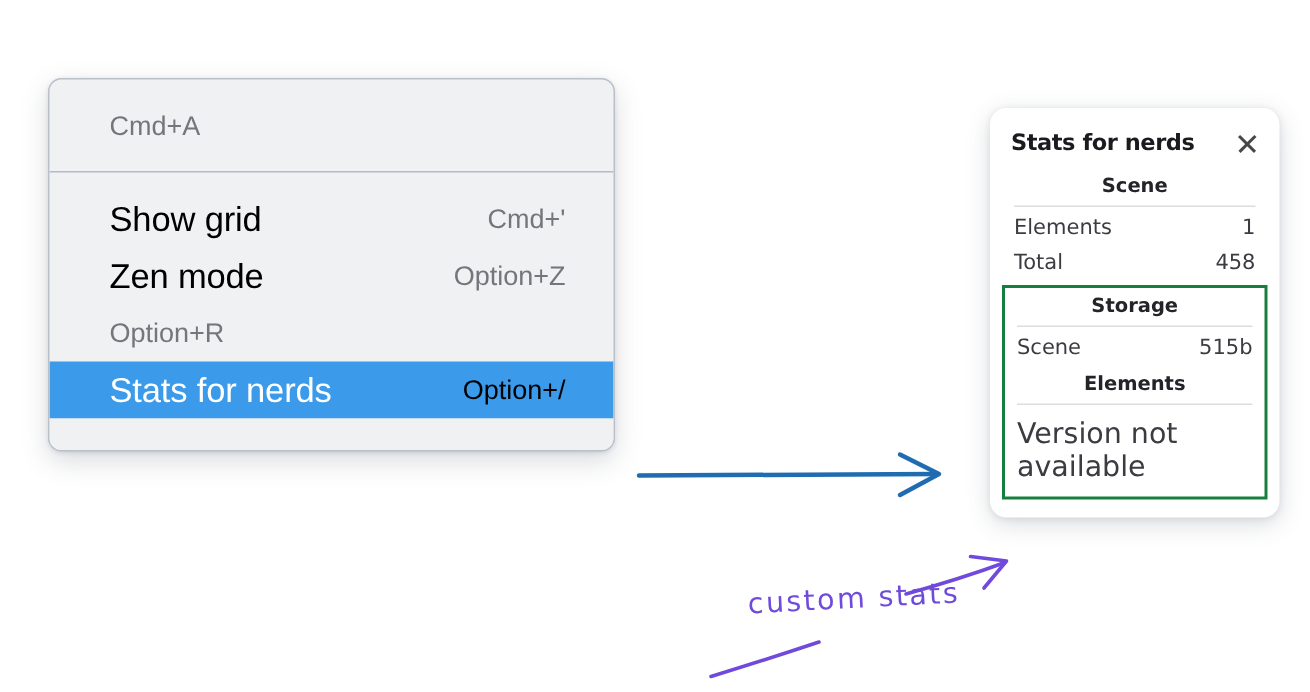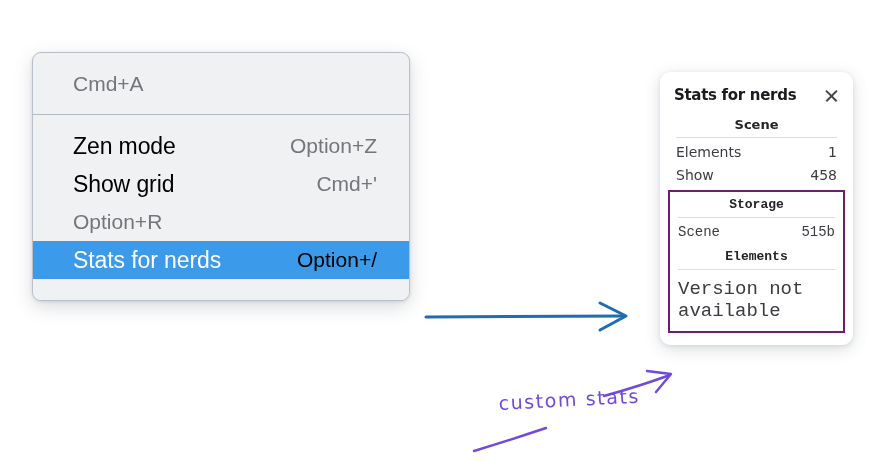--- a/index.html
+++ b/index.html
@@ -54,21 +54,21 @@
     box-sizing: border-box;
     cursor: default;
   }
   .menu-item-label {
     font-size: 23px;
     color: #000000;
     letter-spacing: -0.1px;
     white-space: nowrap;
   }
   .menu-item-shortcut {
-    font-size: 21px;
+    font-size: 18px;
     color: #73767b;
     white-space: nowrap;
   }
   .menu-item.selected {
     background: #3b9ae9;
   }
   .menu-item.selected .menu-item-label {
     color: #ffffff;
   }
   .menu-item.selected .menu-item-shortcut {
@@ -148,25 +148,24 @@
   .stat-value {
     text-align: right;
   }
   .stat-single {
     font-size: 19px;
     color: #3b3b41;
     padding: 5px 2px 3px 2px;
   }
 
   .custom-box {
-    border: 2px solid #701a75;
+    border: 2px solid #15803d;
     margin: 4px -6px 0 -6px;
     padding: 0 6px 6px 6px;
     box-sizing: border-box;
-    font-family: Liberation Mono, monospace;
   }
 
   
   .annotations {
     position: absolute;
     left: 0;
     top: 0;
     width: 873px;
     height: 461px;
     pointer-events: none;
@@ -192,26 +191,26 @@
   <div class="menu-group group-top">
     <div class="menu-item">
       <span class="menu-item-shortcut">Cmd+A</span>
     </div>
   </div>
 
   <div class="menu-divider"></div>
 
   <div class="menu-group group-bottom">
     <div class="menu-item">
+      <span class="menu-item-label">Show grid</span>
+      <span class="menu-item-shortcut">Cmd+'</span>
+    </div>
+    <div class="menu-item">
       <span class="menu-item-label">Zen mode</span>
       <span class="menu-item-shortcut">Option+Z</span>
-    </div>
-    <div class="menu-item">
-      <span class="menu-item-label">Show grid</span>
-      <span class="menu-item-shortcut">Cmd+'</span>
     </div>
     <div class="menu-item">
       <span class="menu-item-shortcut">Option+R</span>
     </div>
     <div class="menu-item selected">
       <span class="menu-item-label">Stats for nerds</span>
       <span class="menu-item-shortcut">Option+/</span>
     </div>
     <div class="menu-footer"></div>
   </div>
@@ -226,21 +225,21 @@
   </div>
 
   <div class="section-title">Scene</div>
   <div class="section-rule"></div>
 
   <div class="stat-row">
     <span>Elements</span>
     <span class="stat-value">1</span>
   </div>
   <div class="stat-row">
-    <span>Show</span>
+    <span>Total</span>
     <span class="stat-value">458</span>
   </div>
 
   <div class="custom-box">
 
     <div class="section-title">Storage</div>
     <div class="section-rule"></div>
 
     <div class="stat-row">
       <span>Scene</span>

